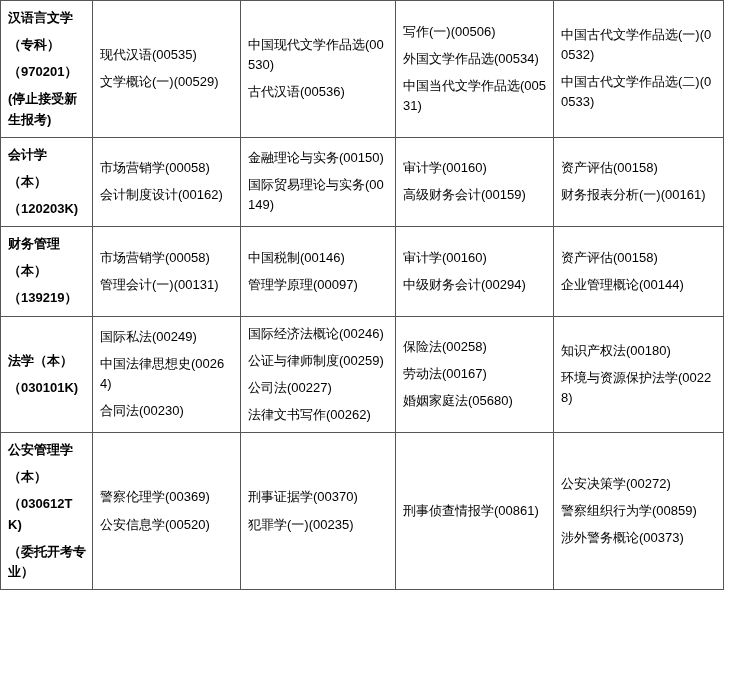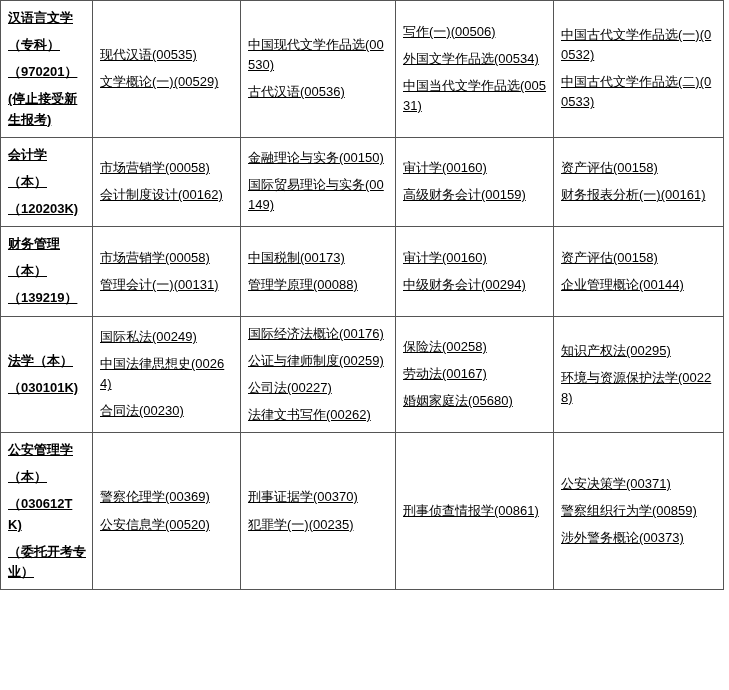--- a/index.html
+++ b/index.html
@@ -10,21 +10,20 @@
   body {
     font-family: "Liberation Sans", "DejaVu Sans", sans-serif;
     font-size: 13px;
     color: #000000;
     width: 729px;
   }
   table.schedule {
     border-collapse: collapse;
     width: 668px;
     table-layout: fixed;
-    text-decoration: underline;
   }
   table.schedule td {
     border: 1px solid #555555;
     vertical-align: middle;
     padding: 7px 6px 7px 7px;
     line-height: 1.55;
     word-break: break-all;
   }
   td.major {
     font-weight: bold;
@@ -106,22 +105,22 @@
         <td class="major">
           <span class="cell-line">财务管理</span>
           <span class="cell-line">（本）</span>
           <span class="cell-line">（139219）</span>
         </td>
         <td>
           <span class="cell-line">市场营销学(00058)</span>
           <span class="cell-line">管理会计(一)(00131)</span>
         </td>
         <td>
-          <span class="cell-line">中国税制(00173)</span>
-          <span class="cell-line">管理学原理(00088)</span>
+          <span class="cell-line">中国税制(00146)</span>
+          <span class="cell-line">管理学原理(00097)</span>
         </td>
         <td>
           <span class="cell-line">审计学(00160)</span>
           <span class="cell-line">中级财务会计(00294)</span>
         </td>
         <td>
           <span class="cell-line">资产评估(00158)</span>
           <span class="cell-line">企业管理概论(00144)</span>
         </td>
       </tr>
@@ -129,32 +128,32 @@
         <td class="major">
           <span class="cell-line">法学（本）</span>
           <span class="cell-line">（030101K)</span>
         </td>
         <td>
           <span class="cell-line">国际私法(00249)</span>
           <span class="cell-line">中国法律思想史(00264)</span>
           <span class="cell-line">合同法(00230)</span>
         </td>
         <td>
-          <span class="cell-line">国际经济法概论(00176)</span>
+          <span class="cell-line">国际经济法概论(00246)</span>
           <span class="cell-line">公证与律师制度(00259)</span>
           <span class="cell-line">公司法(00227)</span>
           <span class="cell-line">法律文书写作(00262)</span>
         </td>
         <td>
           <span class="cell-line">保险法(00258)</span>
           <span class="cell-line">劳动法(00167)</span>
           <span class="cell-line">婚姻家庭法(05680)</span>
         </td>
         <td>
-          <span class="cell-line">知识产权法(00295)</span>
+          <span class="cell-line">知识产权法(00180)</span>
           <span class="cell-line">环境与资源保护法学(00228)</span>
         </td>
       </tr>
       <tr>
         <td class="major">
           <span class="cell-line">公安管理学</span>
           <span class="cell-line">（本）</span>
           <span class="cell-line">（030612TK)</span>
           <span class="cell-line">（委托开考专业）</span>
         </td>
@@ -163,19 +162,19 @@
           <span class="cell-line">公安信息学(00520)</span>
         </td>
         <td>
           <span class="cell-line">刑事证据学(00370)</span>
           <span class="cell-line">犯罪学(一)(00235)</span>
         </td>
         <td>
           <span class="cell-line">刑事侦查情报学(00861)</span>
         </td>
         <td>
-          <span class="cell-line">公安决策学(00371)</span>
+          <span class="cell-line">公安决策学(00272)</span>
           <span class="cell-line">警察组织行为学(00859)</span>
           <span class="cell-line">涉外警务概论(00373)</span>
         </td>
       </tr>
     </tbody>
 </table>
 
 </body></html>

